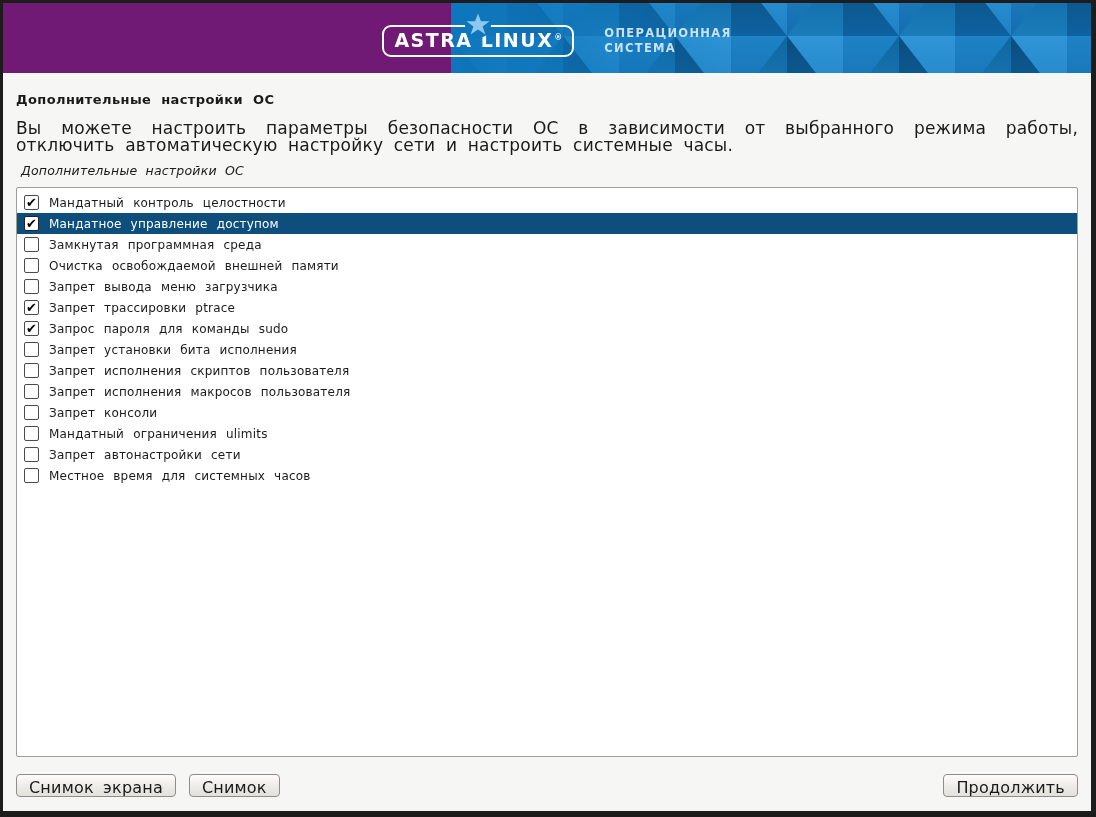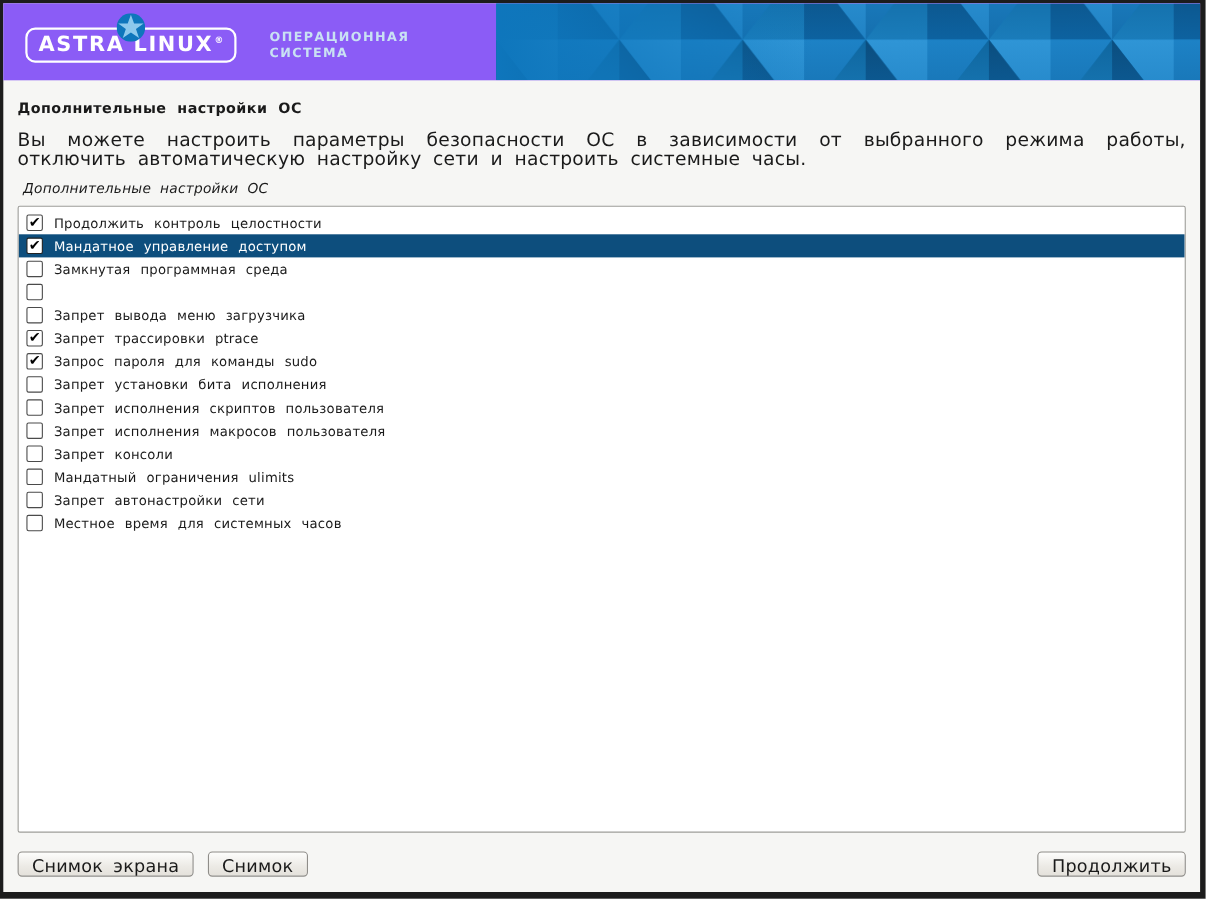--- a/index.html
+++ b/index.html
@@ -14,24 +14,25 @@
     border-right-width: 5px;
     border-bottom-width: 6px;
     background: #f6f6f4;
     display: flex; flex-direction: column;
   }
 
   
   .topbar {
     position: relative;
     height: 70px; flex: 0 0 70px;
-    background: #8b5cf6;
+    background: #701a75;
     display: flex; align-items: center;
     padding-left: 20px;
     overflow: hidden;
+    justify-content: center;
   }
   .pattern-svg { position: absolute; top: 0; right: 0; height: 70px; width: 640px; }
   .logo-wrap { position: relative; z-index: 2; margin-top: 6px; }
   .logo-box {
     display: inline-block;
     border: 2px solid #ffffff;
     border-radius: 9px;
     padding: 4px 10px 5px 10px;
     color: #ffffff;
     font-size: 19px;
@@ -207,34 +208,35 @@
   <main class="content">
     <h1 class="page-title">Дополнительные настройки ОС</h1>
     <p class="page-desc">Вы можете настроить параметры безопасности ОС в зависимости от выбранного режима работы, отключить автоматическую настройку сети и настроить системные часы.</p>
     <div class="list-label">Дополнительные настройки ОС</div>
 
     <div class="listbox">
         <div class="row">
           <span class="cb">
             <span>✔</span>
           </span>
-          <span class="lbl">Продолжить контроль целостности</span>
+          <span class="lbl">Мандатный контроль целостности</span>
         </div>
         <div class="row selected">
           <span class="cb">
             <span>✔</span>
           </span>
           <span class="lbl">Мандатное управление доступом</span>
         </div>
         <div class="row">
           <span class="cb"></span>
           <span class="lbl">Замкнутая программная среда</span>
         </div>
         <div class="row">
           <span class="cb"></span>
+          <span class="lbl">Очистка освобождаемой внешней памяти</span>
         </div>
         <div class="row">
           <span class="cb"></span>
           <span class="lbl">Запрет вывода меню загрузчика</span>
         </div>
         <div class="row">
           <span class="cb">
             <span>✔</span>
           </span>
           <span class="lbl">Запрет трассировки ptrace</span>

